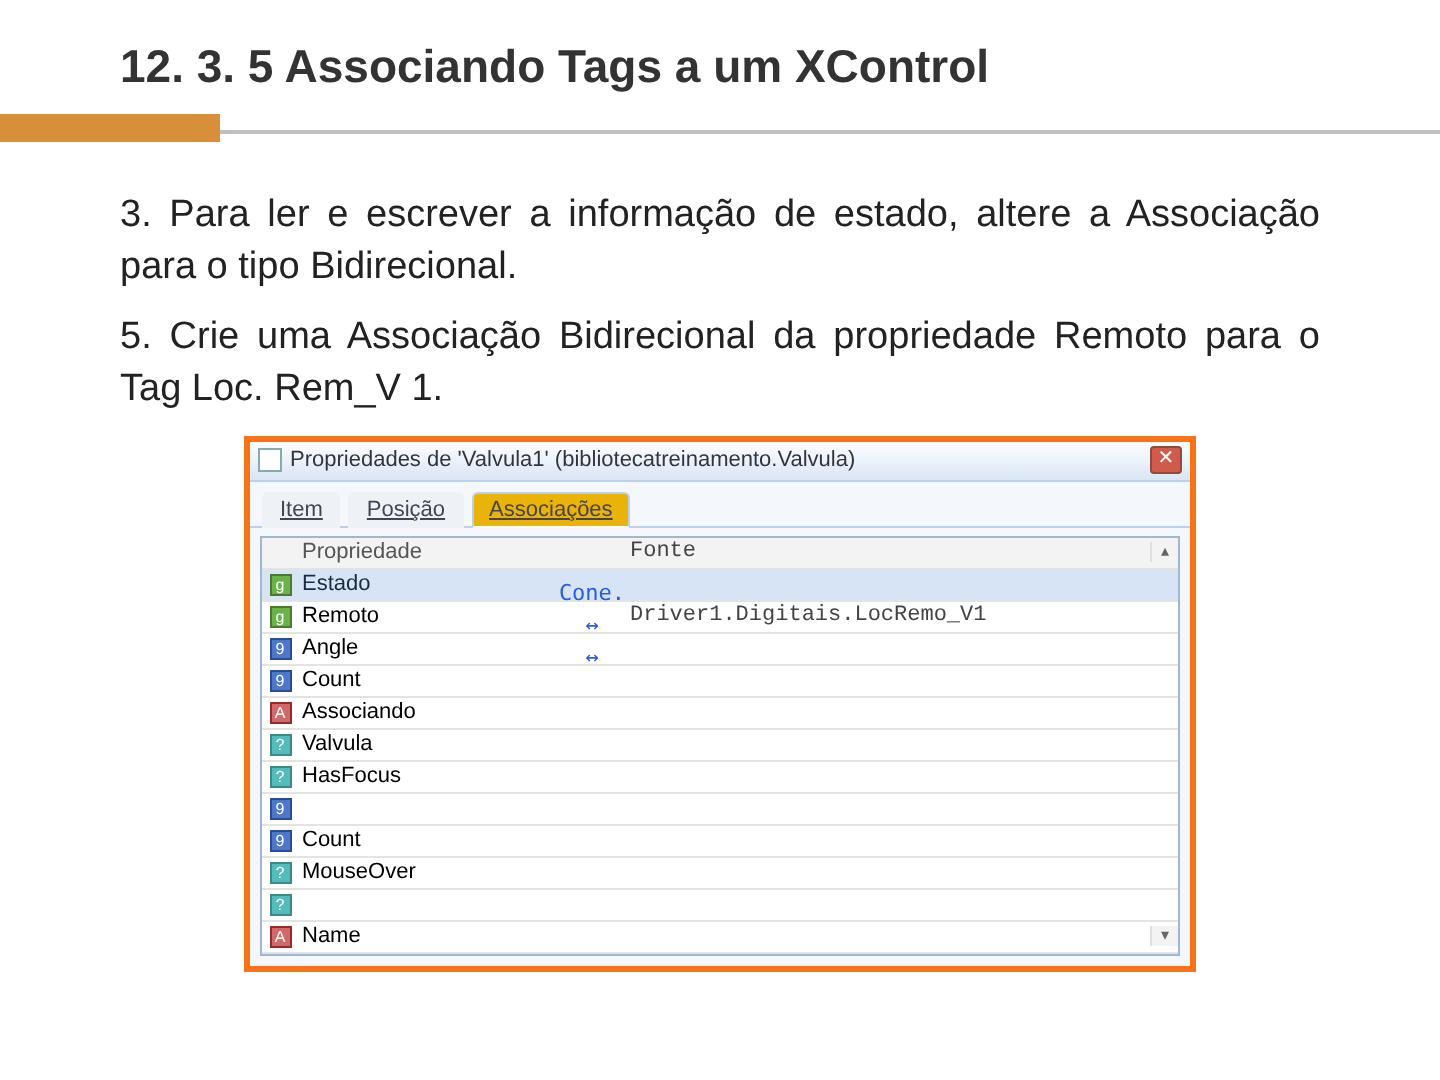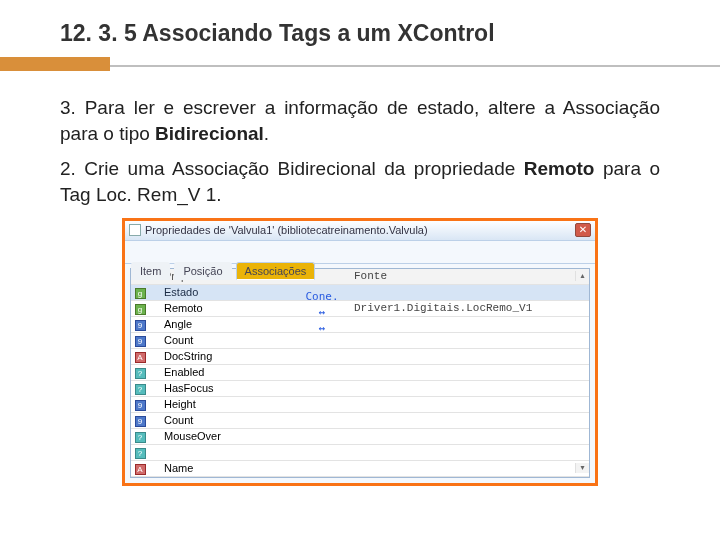--- a/index.html
+++ b/index.html
@@ -23,21 +23,21 @@
     height: 2px; background: #bfbfbf;
   }
   .rule-orange {
     position: absolute; left: -40px; width: 110px; top: 0;
     height: 14px; background: #d98f3a;
   }
   .body-text {
     font-size: 19px; color: #222; line-height: 1.35;
     margin: 0 20px 10px 20px; text-align: justify;
   }
-  .body-text b { font-weight: bold; }
+  .body-text b { font-weight: normal; }
 
   .dialog {
     width: 476px;
     margin: 6px auto 0 auto;
     border: 3px solid #f97316;
     background: #f4f8fd;
     font-size: 11px;
     font-family: Tahoma, Arial, sans-serif;
   }
   .titlebar {
@@ -63,35 +63,34 @@
     display:flex; gap:4px; padding: 4px 6px 0 6px;
     background:#f4f8fd; border-bottom:1px solid #bcd0e8;
   }
   .tab {
     padding: 2px 8px;
     background:#eef2f6;
     border:1px solid transparent;
     border-bottom:none;
     color:#445;
     border-radius:3px 3px 0 0;
-    position:relative; top:17px;
+    position:relative; top:1px;text-decoration:underline;
   }
   .tab.active {
     background:#eab308; border-color:#bcd0e8;
     border-bottom:1px solid #fff;
   }
   .grid {
     background:#fff; border:1px solid #9fb7d4;
     margin: 4px 5px 5px 5px;
   }
   .ghead, .grow {
     display:flex; align-items:center;
     height:16px;
     border-bottom:1px solid #e3e3e3;
-    gap:13px;
   }
   .ghead { background:#f3f3f3; color:#555; }
   .c-icon { width:18px; text-align:center; flex:none; }
   .c-prop { width:130px; padding-left:2px; flex:none; overflow:hidden; white-space:nowrap; }
   .c-cone { width:34px; text-align:center; flex:none; color:#2a5ce0; font-family:monospace;margin-top:40px; }
   .c-font { flex:1; padding-left:2px; color:#444; white-space:nowrap; overflow:hidden;font-family:Liberation Mono, monospace; }
   .c-sb { width:14px; flex:none; background:#f3f3f3; border-left:1px solid #e0e0e0; }
   .grow.sel { background:#d6e4f5; }
   .grow.sel .c-prop, .grow.sel .c-font { color:#1a2a44; }
   .ic {
@@ -113,21 +112,21 @@
 <div class="slide">
   <h2 class="heading">12. 3. 5 Associando Tags a um XControl</h2>
   <div class="rule-wrap">
     <div class="rule-gray"></div>
     <div class="rule-orange"></div>
   </div>
   <p class="body-text">
     <span>3. Para ler e escrever a informação de estado, altere a Associação para o tipo </span><b>Bidirecional</b><span>.</span>
   </p>
   <p class="body-text">
-    <span>2. Crie uma Associação Bidirecional da propriedade </span><b>Remoto</b><span> para o Tag Loc. Rem_V 1.</span>
+    <span>5. Crie uma Associação Bidirecional da propriedade </span><b>Remoto</b><span> para o Tag Loc. Rem_V 1.</span>
   </p>
 
   <div class="dialog">
     <div class="titlebar">
       <div class="title-left">
         <span class="doc-icon"></span>
         <span>Propriedades de 'Valvula1' (bibliotecatreinamento.Valvula)</span>
       </div>
       <div class="close-btn">✕</div>
     </div>
@@ -169,42 +168,41 @@
           </div>
           <div class="grow">
             <div class="c-icon"><span class="ic c9">9</span></div>
             <div class="c-prop">Count</div>
             <div class="c-cone"></div>
             <div class="c-font"></div>
             <div class="c-sb"></div>
           </div>
           <div class="grow">
             <div class="c-icon"><span class="ic cA">A</span></div>
-            <div class="c-prop">DocString</div>
-            <div class="c-cone"></div>
-            <div class="c-font"></div>
-            <div class="c-sb"></div>
-          </div>
-          <div class="grow">
-            <div class="c-icon"><span class="ic cQ">?</span></div>
-            <div class="c-prop">Enabled</div>
+            <div class="c-prop">Associando</div>
+            <div class="c-cone"></div>
+            <div class="c-font"></div>
+            <div class="c-sb"></div>
+          </div>
+          <div class="grow">
+            <div class="c-icon"><span class="ic cQ">?</span></div>
+            <div class="c-prop">Valvula</div>
             <div class="c-cone"></div>
             <div class="c-font"></div>
             <div class="c-sb"></div>
           </div>
           <div class="grow">
             <div class="c-icon"><span class="ic cQ">?</span></div>
             <div class="c-prop">HasFocus</div>
             <div class="c-cone"></div>
             <div class="c-font"></div>
             <div class="c-sb"></div>
           </div>
           <div class="grow">
             <div class="c-icon"><span class="ic c9">9</span></div>
-            <div class="c-prop">Height</div>
             <div class="c-cone"></div>
             <div class="c-font"></div>
             <div class="c-sb"></div>
           </div>
           <div class="grow">
             <div class="c-icon"><span class="ic c9">9</span></div>
             <div class="c-prop">Count</div>
             <div class="c-cone"></div>
             <div class="c-font"></div>
             <div class="c-sb"></div>

